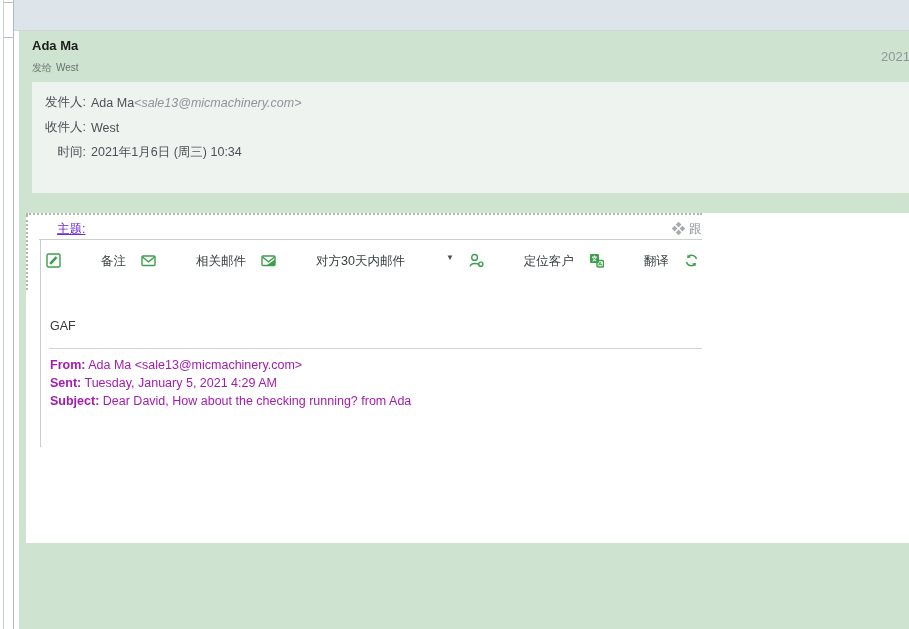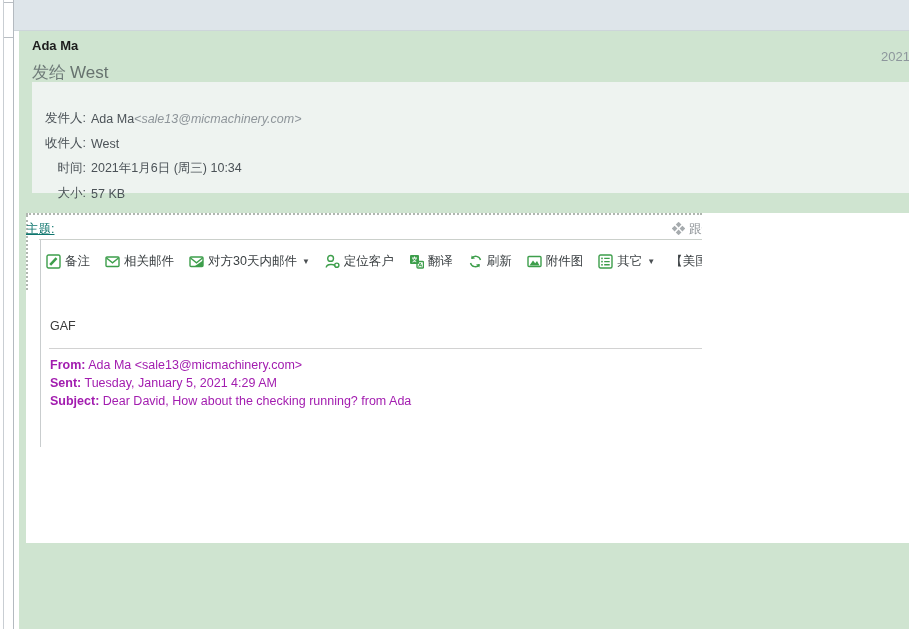--- a/index.html
+++ b/index.html
@@ -12,42 +12,42 @@
   
   .left-rail{position:absolute;left:0;top:0;width:14px;height:629px;background:#ffffff;border-right:1px solid #b4bac0;}
   .left-rail .inner-line{position:absolute;left:3px;top:0;width:1px;height:629px;background:#c9ced3;}
   .left-rail .tick1{position:absolute;left:4px;top:2px;width:9px;height:1px;background:#b9bec3;}
   .left-rail .tick2{position:absolute;left:4px;top:37px;width:9px;height:1px;background:#b9bec3;}
   
   .top-bar{position:absolute;left:14px;top:0;width:895px;height:31px;background:#dee5ea;border-bottom:1px solid #cdd5da;}
   
   .card{position:absolute;left:19px;top:31px;width:890px;height:598px;background:#cfe4d0;}
   .sender-name{position:absolute;left:32px;top:38px;font-size:13px;font-weight:bold;color:#1c1c1c;}
-  .to-line{position:absolute;left:32px;top:61px;font-size:17px;color:#6e7a78;}
+  .to-line{position:absolute;left:32px;top:61px;font-size:10px;color:#6e7a78;}
   .to-line .to-value{margin-left:4px;color:#67736f;}
   .header-date{position:absolute;left:881px;top:49px;font-size:13px;color:#8d969c;white-space:nowrap;text-align:right;}
   
-  .details-box{position:absolute;left:32px;top:82px;width:877px;height:111px;background:#eef3f0;padding-top:24px;}
+  .details-box{position:absolute;left:32px;top:82px;width:877px;height:111px;background:#eef3f0;padding-top:8px;}
   .detail-row{display:flex;height:25px;align-items:center;font-size:12.5px;color:#4b5257;}
   .detail-label{width:54px;text-align:right;flex:0 0 54px;}
   .detail-value{margin-left:5px;white-space:nowrap;}
   .detail-extra{color:#8e959a;white-space:nowrap;font-style:italic;}
   
   .white-region{position:absolute;left:26px;top:213px;width:883px;height:330px;background:#ffffff;}
   .message-box{position:absolute;left:0;top:0;width:676px;height:234px;overflow:hidden;border-top:2px dotted #b0b6b0;}
   .dotted-left{position:absolute;left:0;top:0;width:2px;height:75px;border-left:2px dotted #b0b6b0;}
   .subject-row{position:absolute;left:0;top:4px;width:676px;height:22px;white-space:nowrap;}
-  .subject-label{position:absolute;left:0;top:2px;font-size:12.5px;color:#0f766e;text-decoration:underline;}
+  .subject-label{position:absolute;left:31px;top:2px;font-size:12.5px;color:#6d28d9;text-decoration:underline;}
   .subject-text{position:absolute;left:49px;top:0;font-size:13px;font-weight:bold;color:#111;}
   .follow-up{position:absolute;left:646px;top:2px;white-space:nowrap;color:#8d9296;font-size:12.5px;}
   .follow-icon{display:inline-block;vertical-align:-2px;margin-right:4px;}
   .subject-underline{position:absolute;left:13px;top:24px;width:663px;height:1px;background:#cbd0cb;}
   
   .toolbar{position:absolute;left:20px;top:33px;width:656px;height:26px;display:flex;align-items:center;white-space:nowrap;}
-  .tb-item{display:flex;align-items:center;margin-right:15px;font-size:12.5px;color:#3b4043;cursor:default;}
+  .tb-item{display:flex;align-items:flex-start;margin-right:15px;font-size:12.5px;color:#3b4043;cursor:default;gap:36px;}
   .tb-item .ticon{display:inline-block;width:15px;height:15px;margin-right:4px;flex:0 0 15px;}
   .tb-arrow{font-size:8px;color:#4a4f52;margin-left:5px;margin-right:0;}
   
   .body-left-border{position:absolute;left:14px;top:25px;width:1px;height:209px;background:#c9cdce;}
   .body-line1{position:absolute;left:24px;top:72px;font-size:12.5px;color:#3a3a3a;}
   .body-line2{position:absolute;left:24px;top:104px;font-size:12.5px;color:#3a3a3a;}
   .body-hr{position:absolute;left:23px;top:133px;width:653px;height:1px;background:#d2d2d2;}
   .quoted{position:absolute;left:24px;top:141px;font-size:12.5px;color:#a21caf;line-height:18px;}
   .quoted b{font-weight:bold;}
   .g{stroke:#3d9e4b;fill:none;stroke-width:1.4;}
@@ -80,24 +80,20 @@
       <span class="detail-value">Ada Ma</span>
       <span class="detail-extra">&lt;sale13@micmachinery.com&gt;</span>
     </div>
     <div class="detail-row">
       <span class="detail-label">收件人:</span>
       <span class="detail-value">West</span>
     </div>
     <div class="detail-row">
       <span class="detail-label">时间:</span>
       <span class="detail-value">2021年1月6日 (周三) 10:34</span>
-    </div>
-    <div class="detail-row">
-      <span class="detail-label">大小:</span>
-      <span class="detail-value">57 KB</span>
     </div>
   </div>
 
   <div class="white-region">
     <div class="message-box">
       <div class="dotted-left"></div>
 
       <div class="subject-row">
         <span class="subject-label">主题:</span>
         <span class="follow-up">

